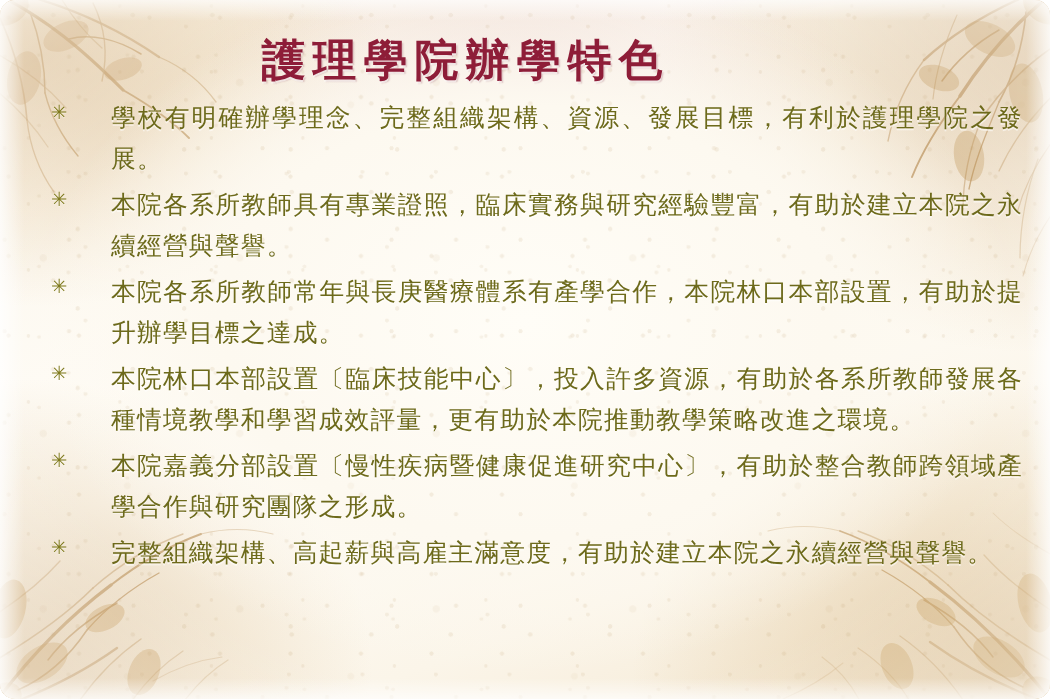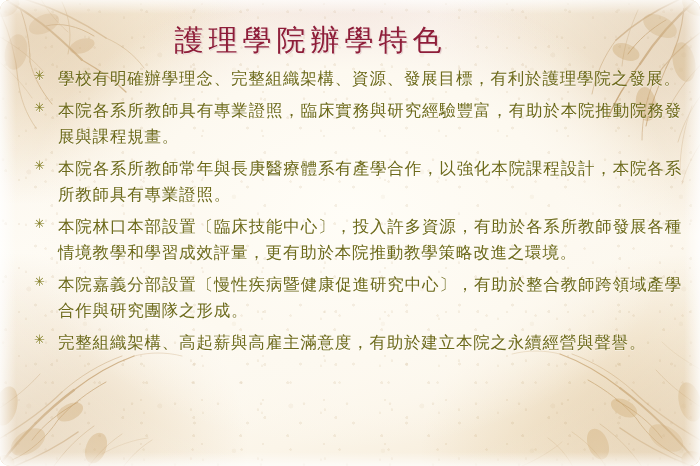--- a/index.html
+++ b/index.html
@@ -90,21 +90,21 @@
   }
 
   #slide-title {
     position: absolute;
     top: 21px;
     left: 0;
     width: 621px;
     text-align: center;
     font-family: "DejaVu Serif", "Liberation Serif", serif;
     font-size: 29px;
-    font-weight: normal;
+    font-weight: bold;
     letter-spacing: 5px;
     color: #8e1d38;
     text-shadow: 0 1px 0 rgba(255,255,255,0.55), 1px 1px 1px rgba(120,30,55,0.22);
     white-space: nowrap;
   }
 
   #bullet-list {
     position: absolute;
     top: 66px;
     left: 34px;
@@ -124,28 +124,29 @@
     font-size: 13px;
     line-height: 1;
     color: #7f7a1c;
     text-align: left;
     font-family: "DejaVu Sans", "Liberation Sans", sans-serif;
     text-shadow: 0 1px 0 rgba(255,255,255,0.5);
   }
 
   .bullet-text {
     flex: 1 1 auto;
-    font-family: Liberation Serif, serif;
+    font-family: Liberation Sans, sans-serif;
     font-size: 16.5px;
     line-height: 26.5px;
     letter-spacing: 0.8px;
     color: #6d6a1b;
     text-shadow: 0 1px 0 rgba(255,255,255,0.55);
     text-align: justify;
     text-justify: inter-character;
+    margin-left: 16px;
   }
 </style>
 </head>
 <body>
 
 <div id="slide">
 
   <div class="bg-base"></div>
   <div class="bg-speckle"></div>
 
@@ -264,26 +265,26 @@
 
     <div id="bullet-list">
 
       <div class="bullet-row">
         <span class="bullet-marker">✳</span>
         <span class="bullet-text">學校有明確辦學理念、完整組織架構、資源、發展目標，有利於護理學院之發展。</span>
       </div>
 
       <div class="bullet-row">
         <span class="bullet-marker">✳</span>
-        <span class="bullet-text">本院各系所教師具有專業證照，臨床實務與研究經驗豐富，有助於本院推動院務發展與課程規畫。</span>
-      </div>
-
-      <div class="bullet-row">
-        <span class="bullet-marker">✳</span>
-        <span class="bullet-text">本院各系所教師常年與長庚醫療體系有產學合作，以強化本院課程設計，本院各系所教師具有專業證照。</span>
+        <span class="bullet-text">本院各系所教師具有專業證照，臨床實務與研究經驗豐富，有助於建立本院之永續經營與聲譽。</span>
+      </div>
+
+      <div class="bullet-row">
+        <span class="bullet-marker">✳</span>
+        <span class="bullet-text">本院各系所教師常年與長庚醫療體系有產學合作，本院林口本部設置，有助於提升辦學目標之達成。</span>
       </div>
 
       <div class="bullet-row">
         <span class="bullet-marker">✳</span>
         <span class="bullet-text">本院林口本部設置〔臨床技能中心〕，投入許多資源，有助於各系所教師發展各種情境教學和學習成效評量，更有助於本院推動教學策略改進之環境。</span>
       </div>
 
       <div class="bullet-row">
         <span class="bullet-marker">✳</span>
         <span class="bullet-text">本院嘉義分部設置〔慢性疾病暨健康促進研究中心〕，有助於整合教師跨領域產學合作與研究團隊之形成。</span>

